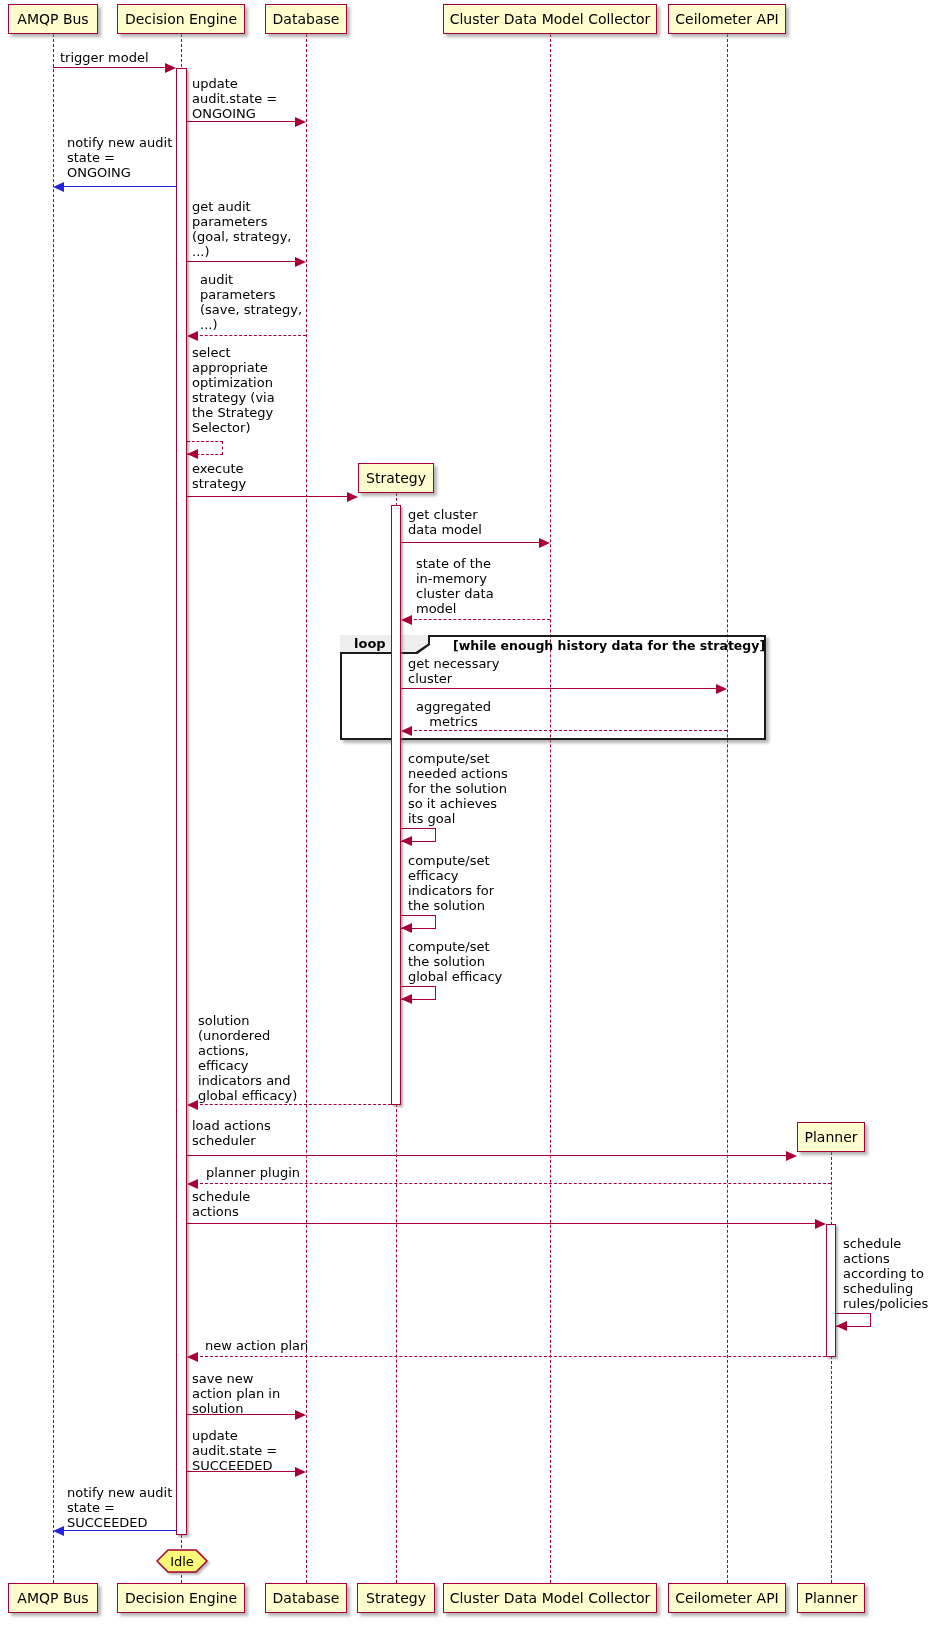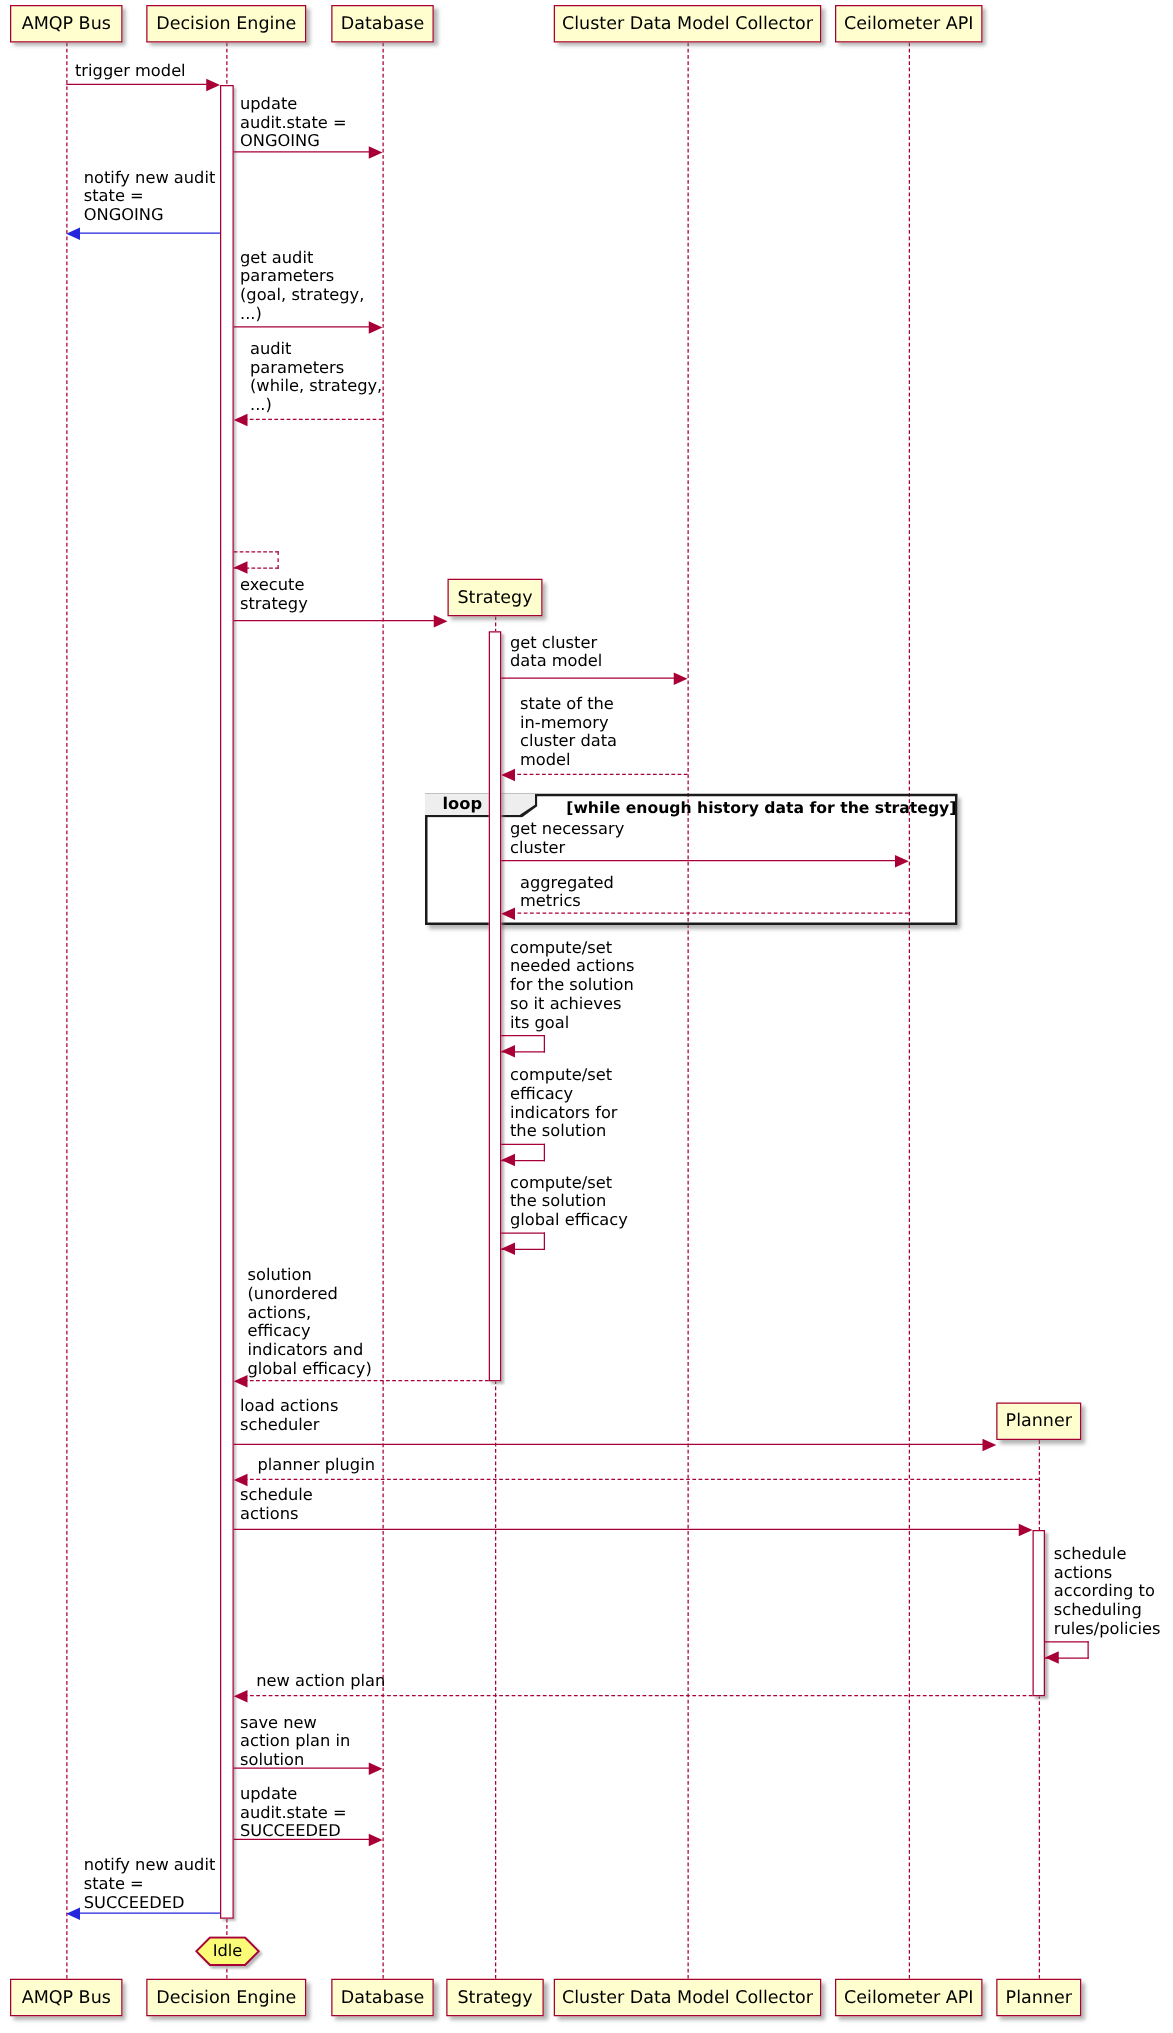--- a/index.html
+++ b/index.html
@@ -67,45 +67,51 @@
     <div class=" abs" style="left: 187px; top: 261px; width: 116px; height: 0px; border-top: 1px solid rgb(168, 0, 54); z-index: 5;"></div>
     <div class=" abs" style="z-index: 5; width: 0px; height: 0px; top: 257px; border-top: 5px solid transparent; border-bottom: 5px solid transparent; left: 295px; border-left: 11px solid rgb(168, 0, 54);"></div>
     <div class="msglabel abs" style="left: 192px; top: 199px;">get audit
 parameters
 (goal, strategy,
 ...)</div>
     <div class=" abs" style="left: 190px; top: 335px; width: 116px; height: 0px; border-top: 1px dashed rgb(168, 0, 54); z-index: 5;"></div>
     <div class=" abs" style="z-index: 5; width: 0px; height: 0px; top: 331px; border-top: 5px solid transparent; border-bottom: 5px solid transparent; left: 187px; border-right: 11px solid rgb(168, 0, 54);"></div>
     <div class="msglabel abs" style="left: 200px; top: 272px;">audit
 parameters
-(while, strategy,
+(save, strategy,
 ...)</div>
     <div class=" abs" style="left: 187px; top: 441px; width: 36px; height: 14px; z-index: 5; border-top: 1px dashed rgb(168, 0, 54); border-right: 1px dashed rgb(168, 0, 54); border-bottom: 1px dashed rgb(168, 0, 54); box-sizing: border-box;"></div>
     <div class=" abs" style="z-index: 5; width: 0px; height: 0px; top: 449px; border-top: 5px solid transparent; border-bottom: 5px solid transparent; left: 187px; border-right: 11px solid rgb(168, 0, 54);"></div>
+    <div class="msglabel abs" style="left: 192px; top: 345px;">select
+appropriate
+optimization
+strategy (via
+the Strategy
+Selector)</div>
     <div class=" abs" style="left: 187px; top: 496px; width: 168px; height: 0px; border-top: 1px solid rgb(168, 0, 54); z-index: 5;"></div>
     <div class=" abs" style="z-index: 5; width: 0px; height: 0px; top: 492px; border-top: 5px solid transparent; border-bottom: 5px solid transparent; left: 347px; border-left: 11px solid rgb(168, 0, 54);"></div>
     <div class="msglabel abs" style="left: 192px; top: 461px;">execute
 strategy</div>
     <div class=" abs" style="left: 401px; top: 542px; width: 146px; height: 0px; border-top: 1px solid rgb(168, 0, 54); z-index: 5;"></div>
     <div class=" abs" style="z-index: 5; width: 0px; height: 0px; top: 538px; border-top: 5px solid transparent; border-bottom: 5px solid transparent; left: 539px; border-left: 11px solid rgb(168, 0, 54);"></div>
     <div class="msglabel abs" style="left: 408px; top: 507px;">get cluster
 data model</div>
     <div class=" abs" style="left: 404px; top: 619px; width: 146px; height: 0px; border-top: 1px dashed rgb(168, 0, 54); z-index: 5;"></div>
     <div class=" abs" style="z-index: 5; width: 0px; height: 0px; top: 615px; border-top: 5px solid transparent; border-bottom: 5px solid transparent; left: 401px; border-right: 11px solid rgb(168, 0, 54);"></div>
     <div class="msglabel abs" style="left: 416px; top: 556px;">state of the
 in-memory
 cluster data
 model</div>
     <div class=" abs" style="left: 401px; top: 688px; width: 323px; height: 0px; border-top: 1px solid rgb(168, 0, 54); z-index: 5;"></div>
     <div class=" abs" style="z-index: 5; width: 0px; height: 0px; top: 684px; border-top: 5px solid transparent; border-bottom: 5px solid transparent; left: 716px; border-left: 11px solid rgb(168, 0, 54);"></div>
     <div class="msglabel abs" style="left: 408px; top: 656px;">get necessary
 cluster</div>
     <div class=" abs" style="left: 404px; top: 730px; width: 323px; height: 0px; border-top: 1px dashed rgb(168, 0, 54); z-index: 5;"></div>
     <div class=" abs" style="z-index: 5; width: 0px; height: 0px; top: 726px; border-top: 5px solid transparent; border-bottom: 5px solid transparent; left: 401px; border-right: 11px solid rgb(168, 0, 54);"></div>
-    <div class="msglabel abs" style="left: 416px; top: 699px;">aggregated
+    <div class="msglabel abs" style="left: 416px; top: 699px; text-align: center;">aggregated
 metrics</div>
     <div class=" abs" style="left: 401px; top: 828px; width: 35px; height: 14px; z-index: 5; border-top: 1px solid rgb(168, 0, 54); border-right: 1px solid rgb(168, 0, 54); border-bottom: 1px solid rgb(168, 0, 54); box-sizing: border-box;"></div>
     <div class=" abs" style="z-index: 5; width: 0px; height: 0px; top: 836px; border-top: 5px solid transparent; border-bottom: 5px solid transparent; left: 401px; border-right: 11px solid rgb(168, 0, 54);"></div>
     <div class="msglabel abs" style="left: 408px; top: 751px;">compute/set
 needed actions
 for the solution
 so it achieves
 its goal</div>
     <div class=" abs" style="left: 401px; top: 915px; width: 35px; height: 14px; z-index: 5; border-top: 1px solid rgb(168, 0, 54); border-right: 1px solid rgb(168, 0, 54); border-bottom: 1px solid rgb(168, 0, 54); box-sizing: border-box;"></div>
     <div class=" abs" style="z-index: 5; width: 0px; height: 0px; top: 923px; border-top: 5px solid transparent; border-bottom: 5px solid transparent; left: 401px; border-right: 11px solid rgb(168, 0, 54);"></div>

